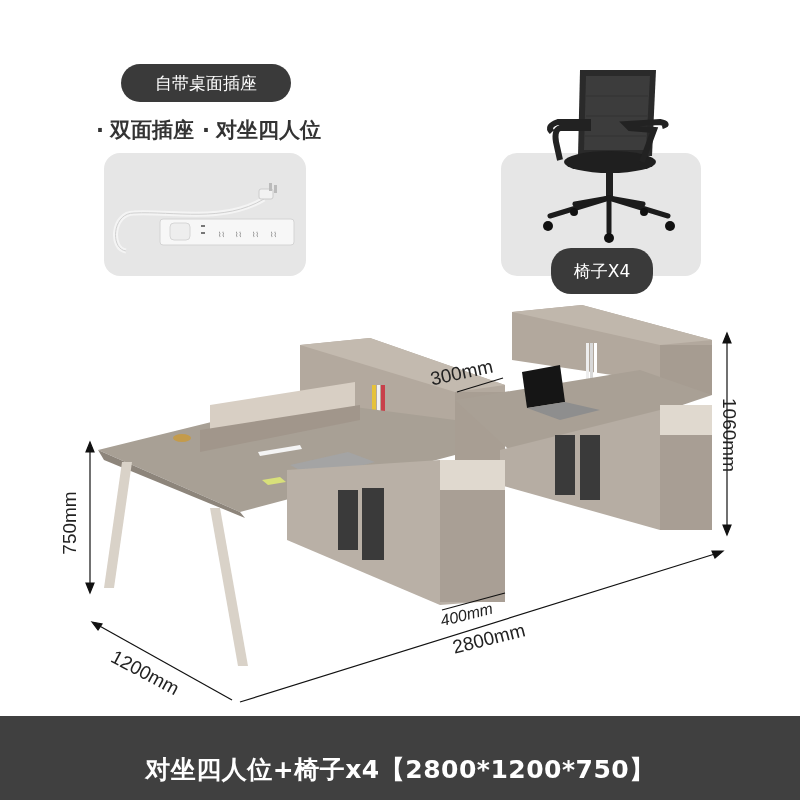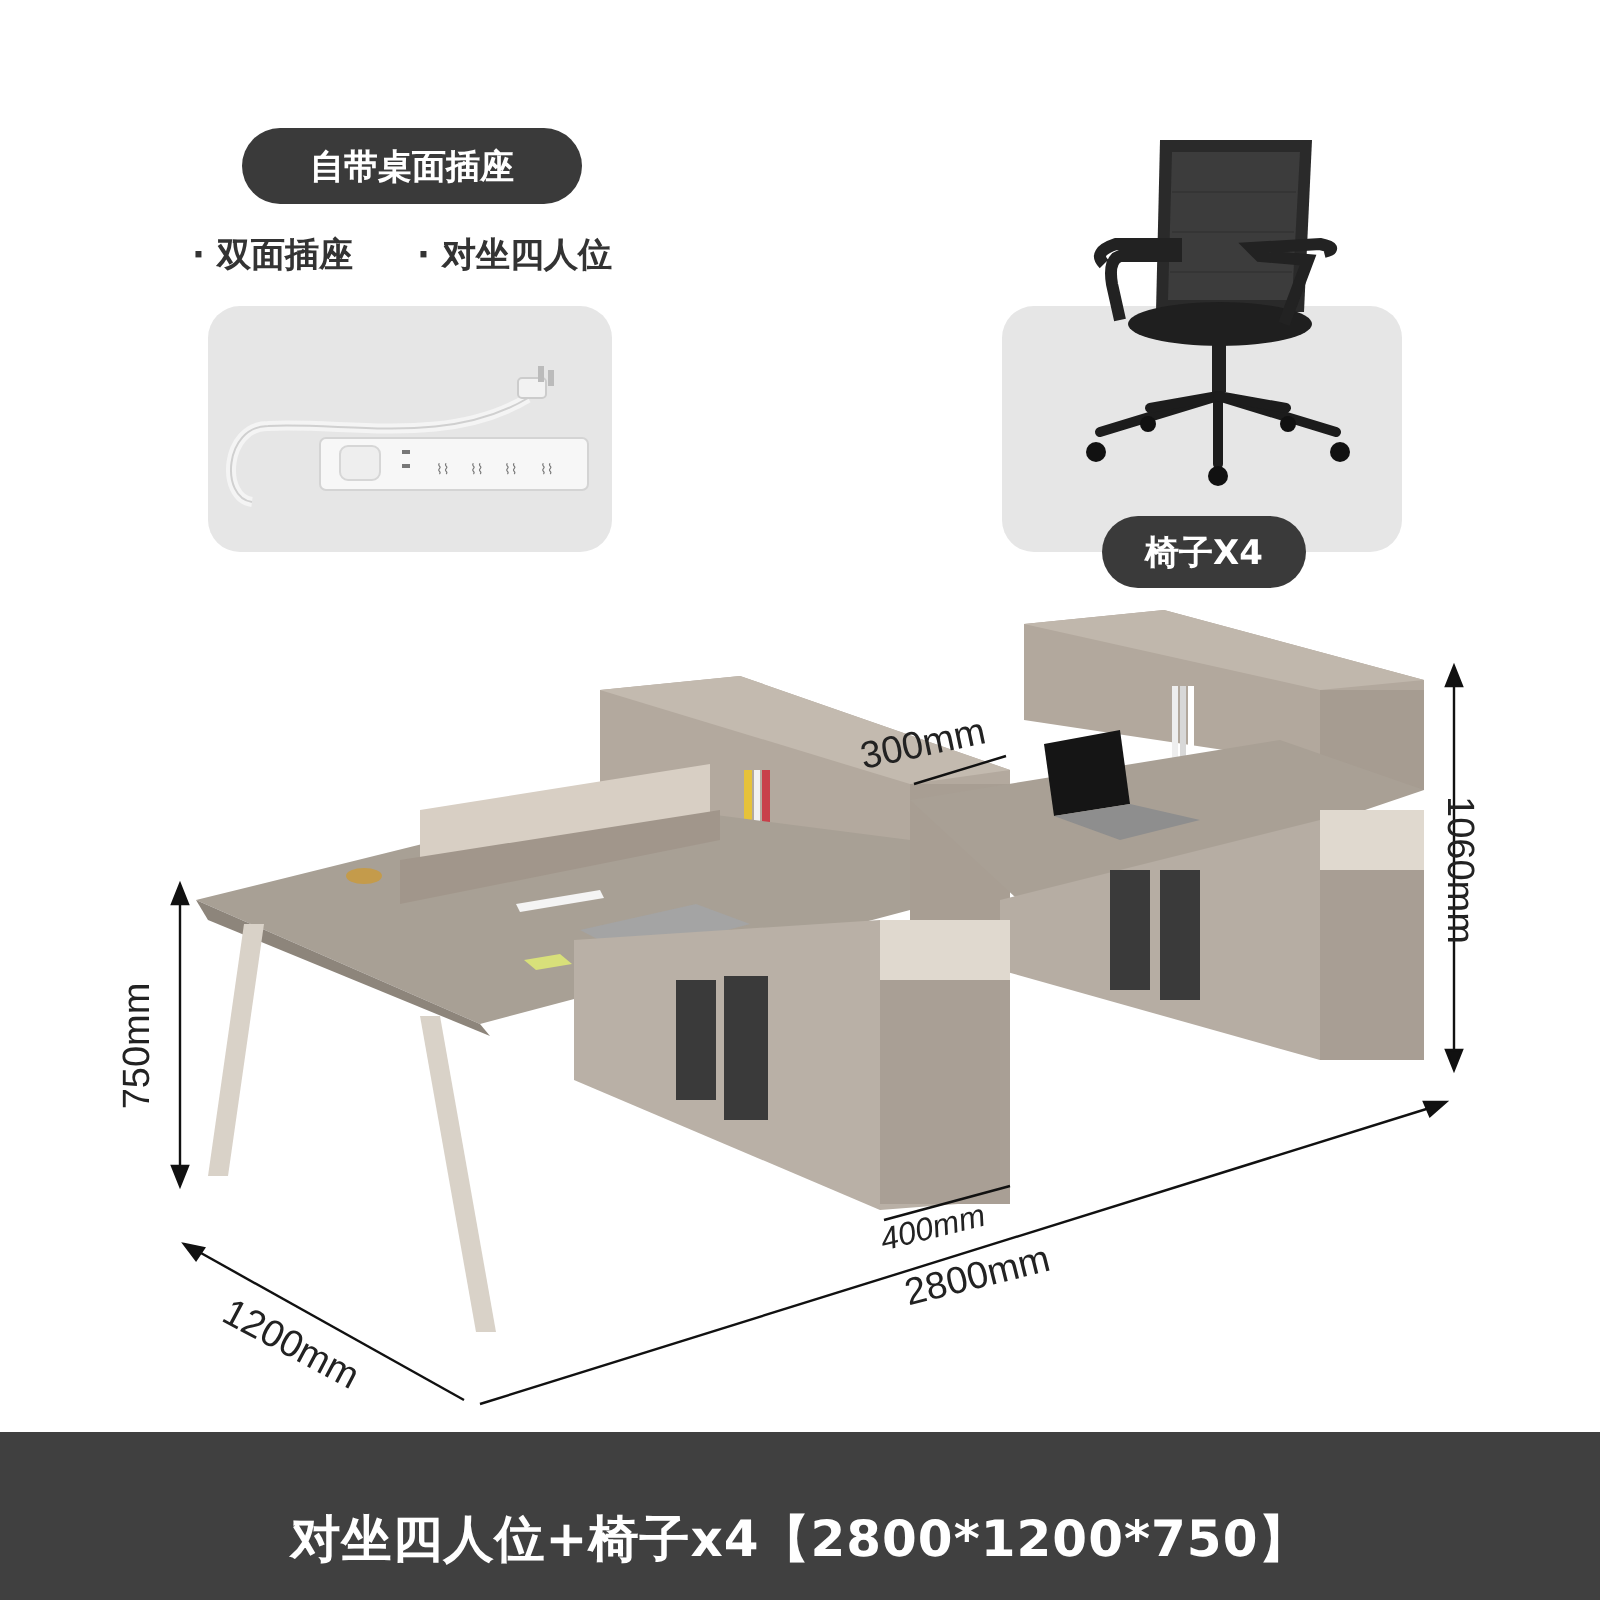--- a/index.html
+++ b/index.html
@@ -4,28 +4,28 @@
 <style>
   html, body { margin: 0; padding: 0; }
   body {
     width: 800px; height: 800px; position: relative; overflow: hidden;
     background: #ffffff;
     font-family: "DejaVu Sans", "Liberation Sans", sans-serif;
     color: #333333;
   }
   .pill {
     position: absolute; background: #3a3a3a; color: #ffffff;
-    border-radius: 20px; font-size: 17px; font-weight: bold;
+    border-radius: 20px; font-size: 17px; font-weight: normal;
     display: flex; align-items: center; justify-content: center;
   }
   #feature-pill { left: 121px; top: 64px; width: 170px; height: 38px; }
-  #chair-pill { left: 551px; top: 258px; width: 102px; height: 36px; }
+  #chair-pill { left: 551px; top: 248px; width: 102px; height: 46px; }
   .features {
-    position: absolute; left: 96px; top: 116px; font-size: 17px; font-weight: bold; color: #333;
-    display: flex; gap: 32px;
+    position: absolute; left: 96px; top: 116px; font-size: 21px; font-weight: bold; color: #333;
+    display: flex; gap: 8px;
   }
   .features span.dot { margin-right: 6px; }
   .card {
     position: absolute; background: #e6e6e6; border-radius: 16px;
   }
   #outlet-card { left: 104px; top: 153px; width: 202px; height: 123px; }
   #chair-card { left: 501px; top: 153px; width: 200px; height: 123px; }
   .scene { position: absolute; left: 0; top: 0; width: 800px; height: 716px; }
   .dim-label {
     position: absolute; font-size: 19px; color: #222; white-space: nowrap;

